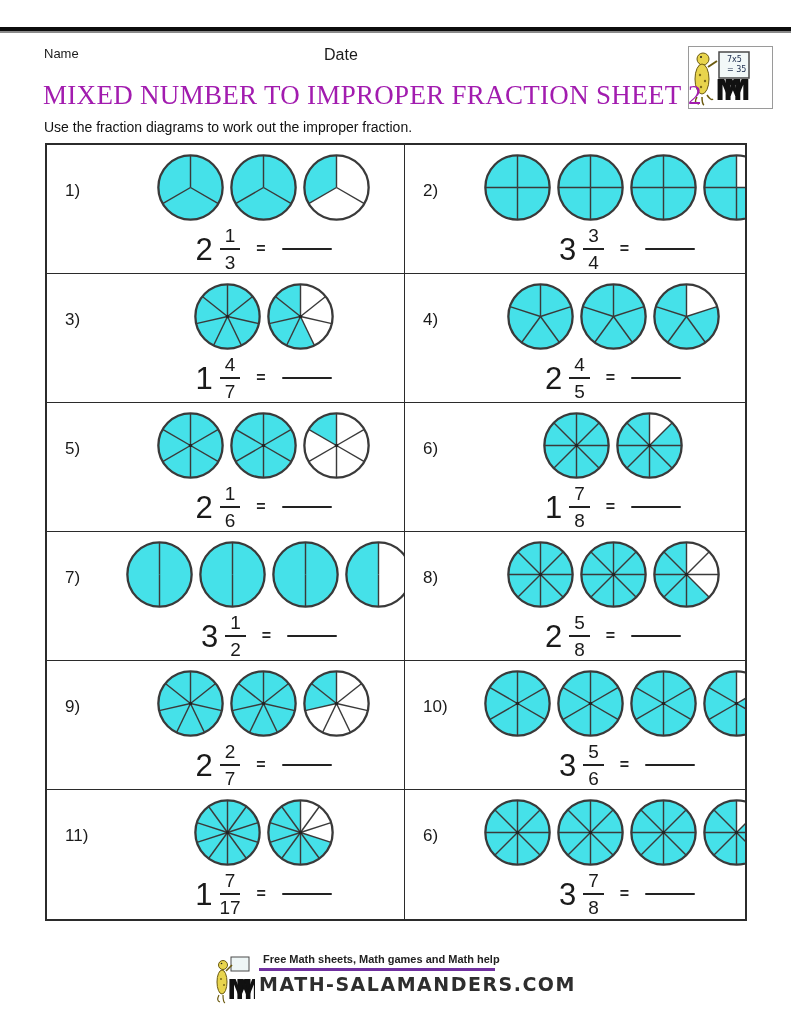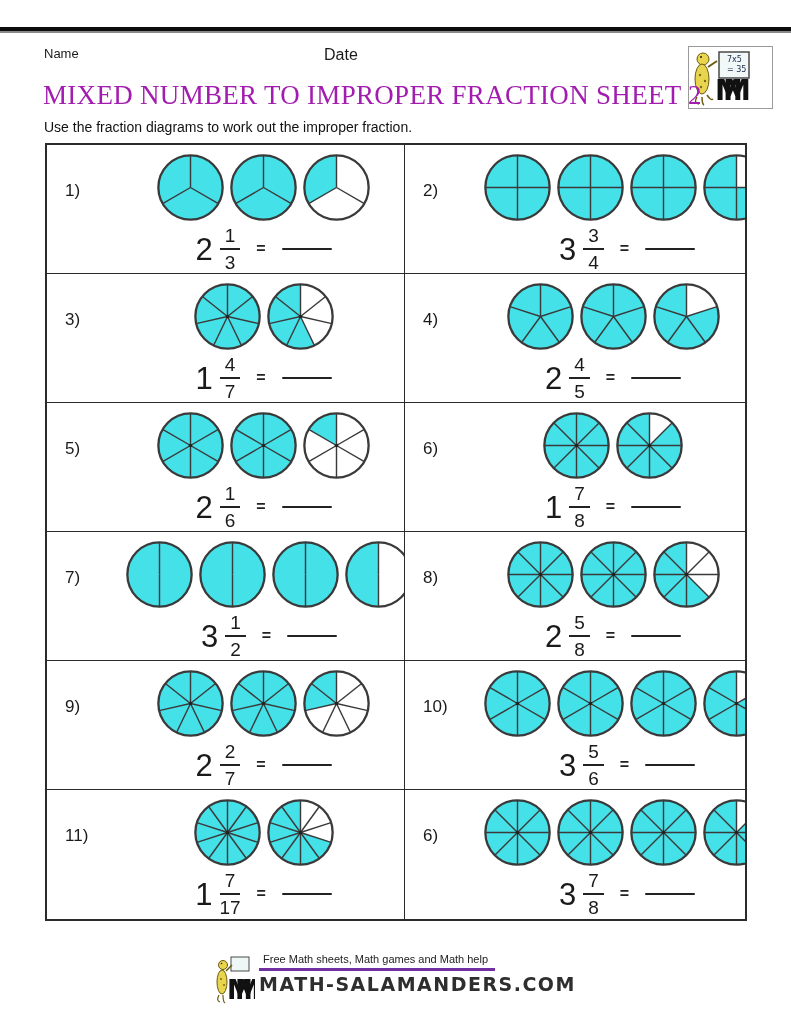--- a/index.html
+++ b/index.html
@@ -40,21 +40,21 @@
   .frac{display:inline-flex;flex-direction:column;align-items:center;line-height:1;}
   .fnum{font-size:19px;padding:0 5px 3px;border-bottom:2px solid #222;}
   .fden{font-size:19px;padding-top:3px;}
   .eq{font-size:16px;font-weight:700;margin-left:16px;color:#222;}
   .blank{width:50px;height:2.5px;background:#222;margin-left:16px;border-radius:1px;}
 
   .footer{position:absolute;left:0;top:953px;width:791px;display:flex;justify-content:center;}
   .footer-inner{display:flex;align-items:flex-start;}
   .footer-logo{flex:none;margin-right:4px;}
   .footer-text{display:flex;flex-direction:column;}
-  .tagline{font-size:11px;font-weight:400;color:#222;padding-left:4px;}
+  .tagline{font-size:11px;font-weight:700;color:#222;padding-left:4px;}
   .purple-rule{height:3px;background:#7030A0;margin:3px 0 2px;width:236px;}
   .site-name{font-family:"DejaVu Sans",sans-serif;font-size:19px;font-weight:700;
     letter-spacing:1.5px;color:#2e2e2e;transform:scaleY(1.05);white-space:nowrap;}
 </style>
 </head>
 <body>
 
 <div class="top-rule"></div>
 <div class="top-rule-gray"></div>
 

